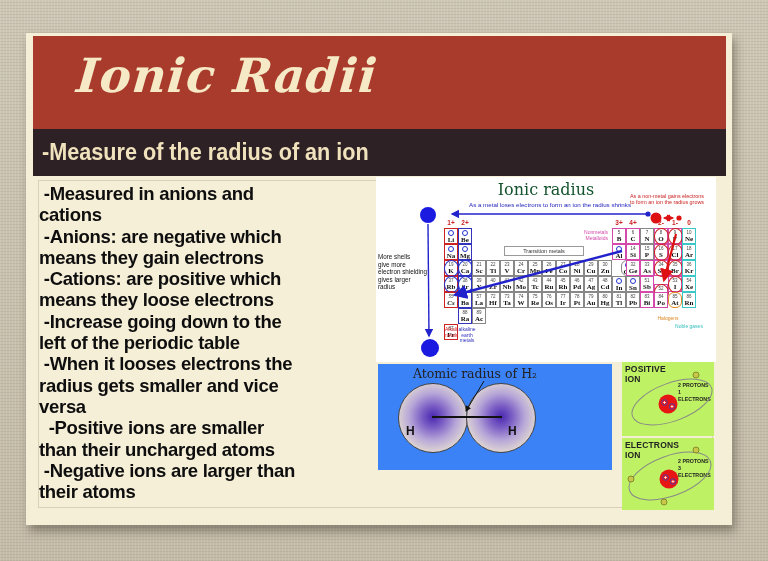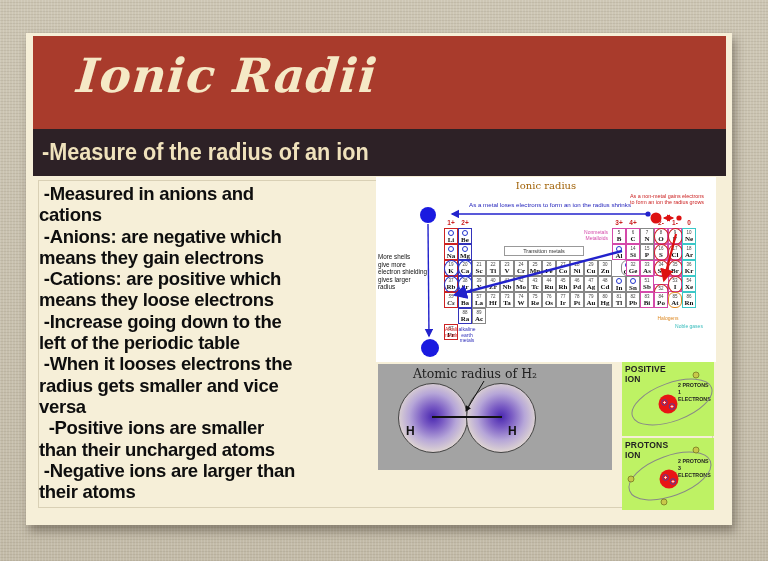--- a/index.html
+++ b/index.html
@@ -20,21 +20,21 @@
   .subbar{left:33px;top:129px;width:693px;height:47px;background:#2d2126;}
   .subtitle{left:9px;top:0;line-height:47px;font-size:23px;font-weight:bold;color:#f0e2bc;
             transform:scaleX(.94);transform-origin:left center;white-space:pre;}
   .content-frame{left:38px;top:180px;width:673px;height:326px;border:1px solid #d9d0b5;}
   .bullets{left:39px;top:183px;width:342px;font-size:18.5px;font-weight:bold;color:#0e0e0e;
            line-height:21.3px;white-space:pre;letter-spacing:-.3px;}
 
   
   #pt{left:376px;top:177px;width:340px;height:185px;background:#ffffff;}
   #pt .pt-title{left:0;right:0;top:3px;text-align:center;font-family:"DejaVu Serif",serif;
-                font-size:10px;color:#a16207;}
+                font-size:16px;color:#14532d;}
   .annot-blue{left:70px;top:24px;width:208px;font-size:6.2px;color:#2222bb;text-align:center;}
   .annot-red{left:244px;top:16px;width:94px;font-size:5.4px;color:#cc2222;line-height:6px;
              white-space:pre-line;text-align:center;}
   .more-shells{left:2px;top:76px;font-size:6.3px;line-height:7.6px;color:#111;white-space:pre-line;}
   .trans-label{left:128px;top:69px;width:78px;height:8px;border:.5px solid #999;font-size:5.5px;
                text-align:center;color:#333;line-height:8px;}
   .nonmetals-label{left:190px;top:53px;width:42px;text-align:right;font-size:5px;line-height:5.8px;
                    color:#d44aaa;white-space:pre-line;}
   #pt-cells{left:0;top:0;right:0;bottom:0;}
   .hdr{position:absolute;width:14px;top:42px;text-align:center;font-size:6.5px;font-weight:bold;color:#cc2222;}
@@ -49,21 +49,21 @@
   .cell .ov{position:absolute;inset:-1.5px;border-radius:50%;}
   .ov-r{border:1.2px solid #cc2222;} .ov-b{border:1.2px solid #2233cc;}
   .leg{position:absolute;font-size:5px;line-height:5.6px;text-align:center;white-space:pre-line;}
   .leg-alkali{left:58px;top:150px;width:34px;color:#cc2222;}
   .leg-alkaline{left:78px;top:150px;width:26px;color:#3333bb;}
   .leg-halogens{left:272px;top:139px;width:40px;color:#dd8822;}
   .leg-noble{left:286px;top:147px;width:54px;color:#33bbbb;}
   #pt-svg{left:0;top:0;}
 
   
-  #h2fig{left:378px;top:364px;width:234px;height:106px;background:#a3a3a3;}
+  #h2fig{left:378px;top:364px;width:234px;height:106px;background:#3b82f6;}
   .h2-caption{left:0;right:40px;top:2px;text-align:center;font-family:"DejaVu Serif",serif;
               font-size:12.5px;color:#222;}
   .hcirc{position:absolute;width:68px;height:68px;border-radius:50%;border:1.6px solid #444;top:19px;
          background:radial-gradient(circle at 50% 48%, #4a28b0 0%, #7a5cc4 22%, #b6a6d8 48%, #e7dfd0 78%, #f2ebd8 95%);}
   .h2-line{position:absolute;left:54px;top:52px;width:70px;height:1.6px;background:#111;}
   .h-label{position:absolute;top:60px;font-size:12px;font-weight:bold;color:#111;}
 
   
   .ionbox{left:622px;width:92px;background:#bef264;}
   #ion-pos{top:362px;height:74px;} #ion-neg{top:438px;height:72px;}
@@ -485,21 +485,21 @@
     <circle cx="74" cy="13" r="3" fill="#c8c84a" stroke="#77771f" stroke-width="0.8"></circle>
     <circle cx="46" cy="42" r="9.5" fill="#e81515"></circle>
     <circle cx="42.5" cy="40.5" r="2.8" fill="none" stroke="#3344bb" stroke-width="0.8"></circle>
     <path d="M41,40.5 h3 M42.5,39 v3" stroke="#fff" stroke-width="0.7"></path>
     <circle cx="50" cy="44.5" r="2.8" fill="none" stroke="#3344bb" stroke-width="0.8"></circle>
     <path d="M48.5,44.5 h3 M50,43 v3" stroke="#fff" stroke-width="0.7"></path>
   </svg>
 </div>
 
 <div class="abs ionbox" id="ion-neg">
-  <div class="ion-title">PROTONS
+  <div class="ion-title">ELECTRONS
 ION</div>
   <div class="ion-stats">2 PROTONS
 3 ELECTRONS</div>
   <svg width="92" height="72" viewBox="0 0 92 72" style="position:absolute;left:0;top:0;">
     <ellipse cx="48" cy="38" rx="43" ry="20" transform="rotate(-20 48 38)" fill="none" stroke="#888" stroke-width="1"></ellipse>
     <circle cx="74" cy="12" r="3" fill="#c8c84a" stroke="#77771f" stroke-width="0.8"></circle>
     <circle cx="9" cy="41" r="3" fill="#c8c84a" stroke="#77771f" stroke-width="0.8"></circle>
     <circle cx="42" cy="64" r="3" fill="#c8c84a" stroke="#77771f" stroke-width="0.8"></circle>
     <circle cx="47" cy="41" r="9.5" fill="#e81515"></circle>
     <circle cx="43.5" cy="39.5" r="2.8" fill="none" stroke="#3344bb" stroke-width="0.8"></circle>

